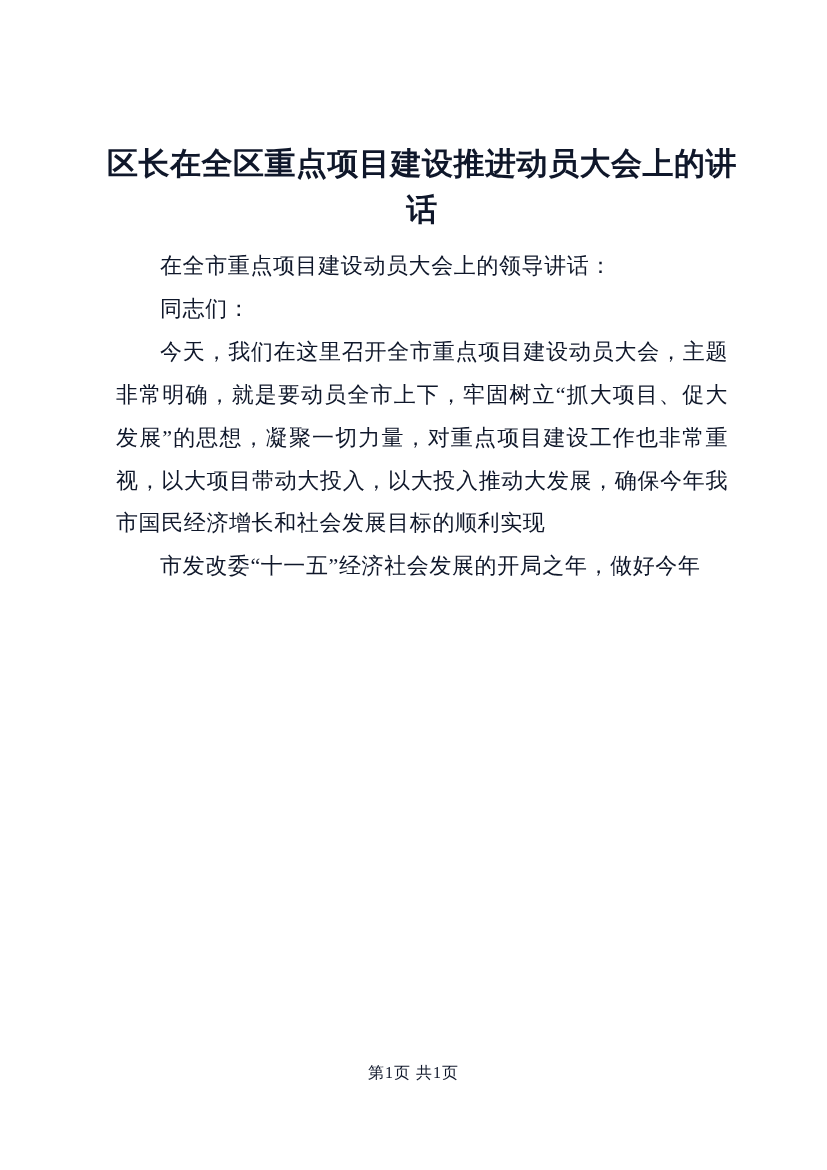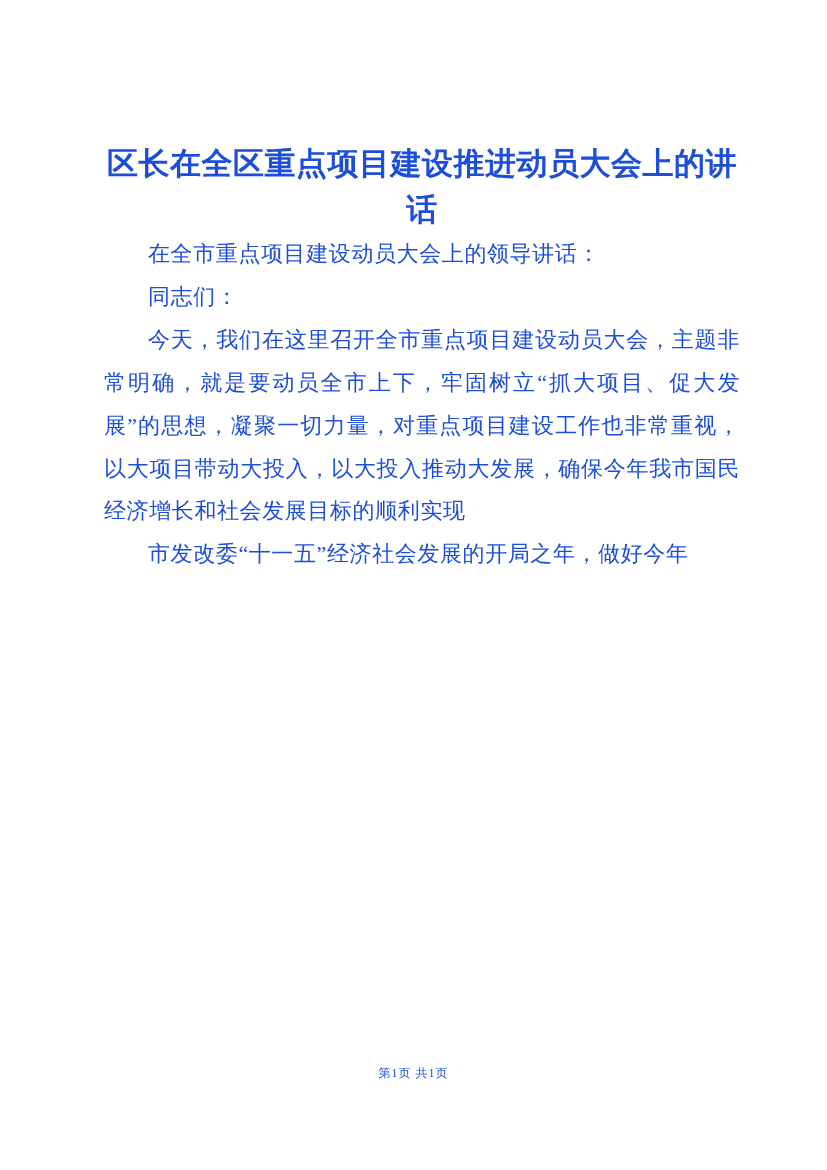--- a/index.html
+++ b/index.html
@@ -5,57 +5,57 @@
   html, body {
     margin: 0;
     padding: 0;
     background: #ffffff;
   }
   .page {
     position: relative;
     width: 827px;
     height: 1170px;
     background: #ffffff;
-    color: #1d4ed8;
+    color: #0f172a;
     font-family: "Liberation Serif", "DejaVu Serif", serif;
     overflow: hidden;
   }
   .content {
     position: absolute;
     left: 104px;
     top: 141px;
     width: 636px;
   }
   .doc-title {
     margin: 0;
     font-size: 31px;
     font-weight: bold;
     letter-spacing: 0.5px;
     line-height: 46px;
     text-align: center;
   }
   .paragraphs {
-    margin: 0;
+    margin: 12px;
   }
   .para {
     margin: 0;
     font-size: 22px;
     letter-spacing: 0.6px;
     line-height: 42.9px;
     text-align: justify;
     text-indent: 2em;
     word-break: break-all;
   }
   .footer {
     position: absolute;
     left: 0;
     right: 0;
     top: 1063px;
     text-align: center;
-    font-size: 12px;
+    font-size: 16px;
     line-height: 20px;
     letter-spacing: 1px;
   }
 </style>
 </head>
 <body>
 
 <div class="page">
   <div class="content">
     <h1 class="doc-title">区长在全区重点项目建设推进动员大会上的讲话</h1>

